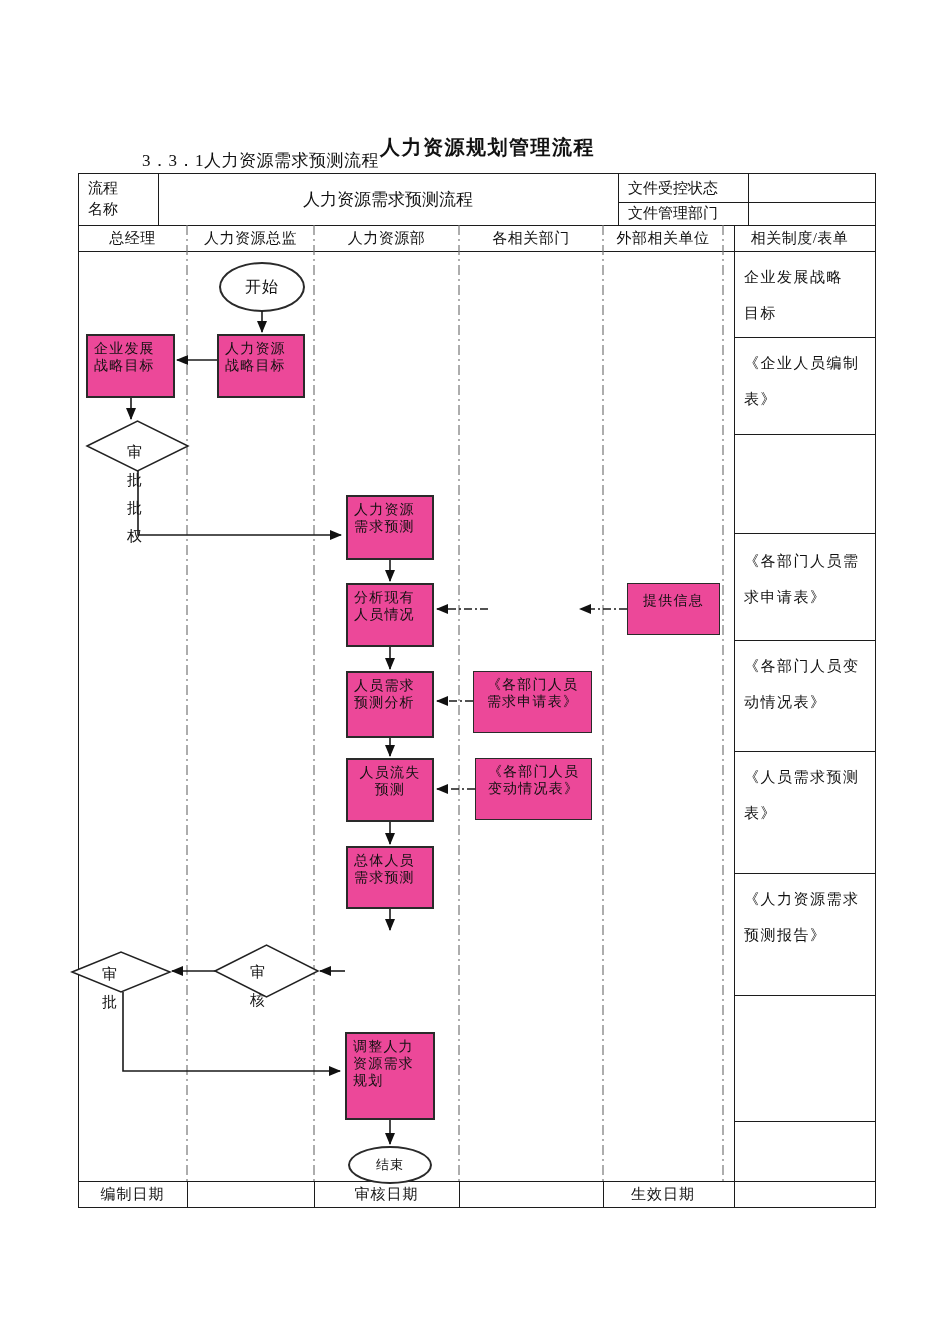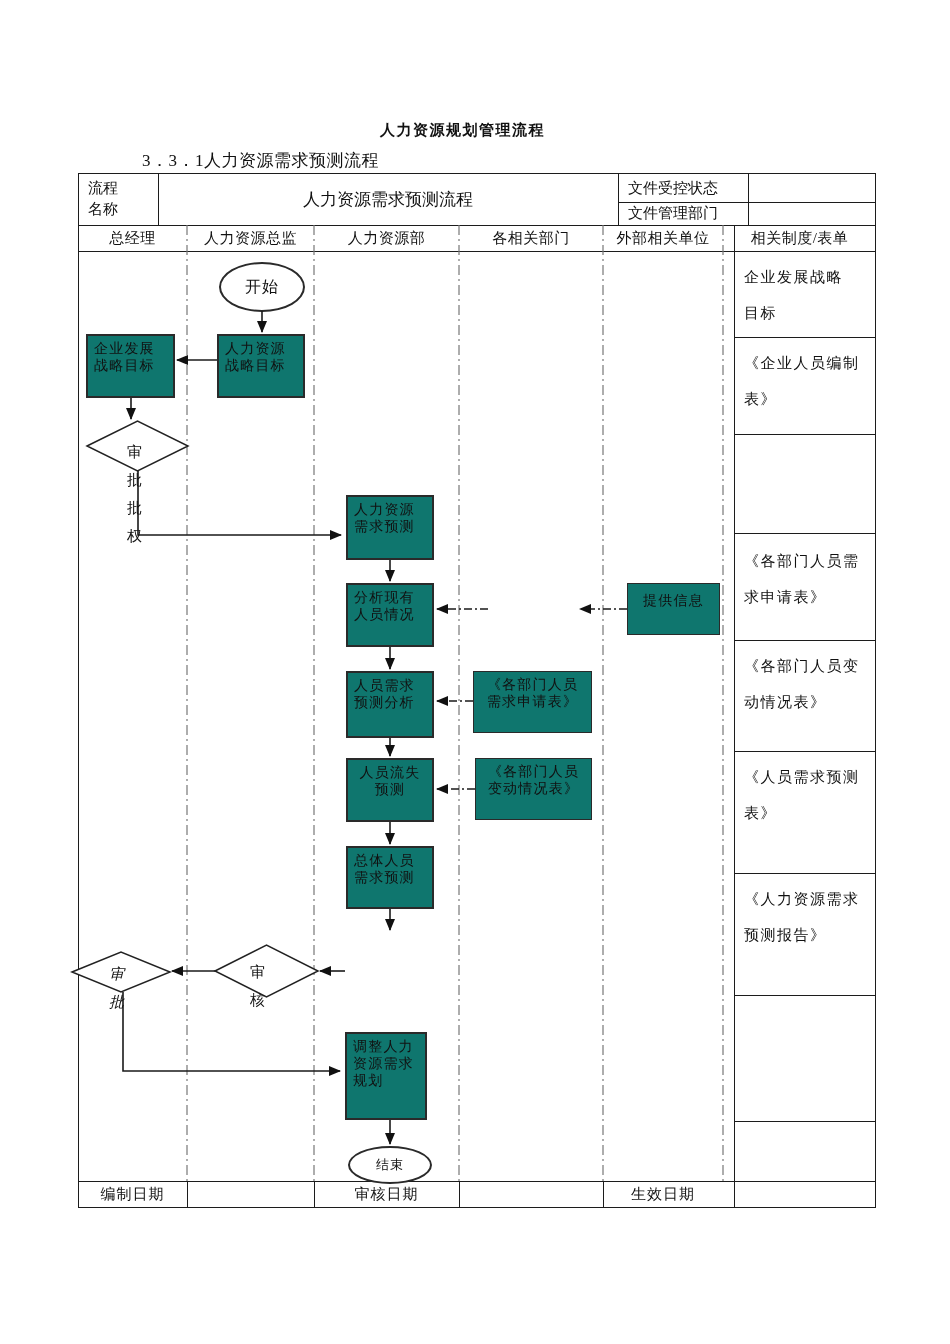--- a/index.html
+++ b/index.html
@@ -1,28 +1,28 @@
 <!DOCTYPE html>
 <html><head>
 <meta charset="utf-8">
 <style>
   html,body{margin:0;padding:0;background:#fff;}
   #page{position:relative;width:950px;height:1344px;background:#fff;overflow:hidden;
         font-family:"Liberation Serif","DejaVu Serif",serif;color:#111;}
   .hline{position:absolute;height:1px;background:#1c1c1c;}
   .vline{position:absolute;width:1px;background:#1c1c1c;}
   .title{position:absolute;font-family:"Liberation Sans","DejaVu Sans",sans-serif;
-         font-weight:bold;font-size:15px;letter-spacing:1.5px;}
+         font-weight:bold;font-size:20px;letter-spacing:1.5px;margin-top:13px;}
   .subtitle{position:absolute;font-size:17px;letter-spacing:0.5px;}
   .cell{position:absolute;font-size:15px;line-height:21px;}
   .lanehead{position:absolute;top:225px;height:26px;line-height:26px;
             text-align:center;font-size:15px;letter-spacing:0.5px;}
   .footcell{position:absolute;top:1181px;height:26px;line-height:26px;
             text-align:center;font-size:15px;letter-spacing:1px;}
-  .flowbox{position:absolute;background:#0f766e;border:2px solid #2a2a2a;
+  .flowbox{position:absolute;background:#ec4899;border:2px solid #2a2a2a;
            font-size:14px;letter-spacing:1.2px;line-height:17px;
            padding:4px 2px 0 6px;white-space:pre-line;z-index:2;box-sizing:border-box;}
   .thin{border-width:1px;}
   .centerbox{text-align:center;padding-left:2px;}
   .ellipse{position:absolute;background:#fff;border:2px solid #2a2a2a;border-radius:50%;
            display:flex;align-items:center;justify-content:center;
            font-size:16px;letter-spacing:1px;z-index:2;box-sizing:border-box;}
   .vtext{position:absolute;width:18px;font-size:15px;line-height:28px;
          letter-spacing:0;word-break:break-all;z-index:4;}
   .formitem{position:absolute;left:744px;width:126px;font-size:15px;
@@ -120,21 +120,21 @@
   <div class="flowbox" style="left:346px;top:671px;width:88px;height:67px;">人员需求
 预测分析</div>
   <div class="flowbox thin centerbox" style="left:473px;top:671px;width:119px;height:62px;">《各部门人员
 需求申请表》</div>
   <div class="flowbox centerbox" style="left:346px;top:758px;width:88px;height:64px;">人员流失
 预测</div>
   <div class="flowbox thin centerbox" style="left:475px;top:758px;width:117px;height:62px;">《各部门人员
 变动情况表》</div>
   <div class="flowbox" style="left:346px;top:846px;width:88px;height:63px;">总体人员
 需求预测</div>
-  <div class="flowbox" style="left:345px;top:1032px;width:82px;height:88px;">调整人力
+  <div class="flowbox" style="left:345px;top:1032px;width:90px;height:88px;">调整人力
 资源需求
 规划</div>
   <div class="ellipse" style="left:348px;top:1146px;width:84px;height:38px;font-size:13px;">结束</div>
 
   <svg id="flow-svg" width="950" height="1344" viewBox="0 0 950 1344">
     <defs>
       <marker id="ah" markerUnits="userSpaceOnUse" markerWidth="12" markerHeight="10" refX="11" refY="5" orient="auto">
         <path d="M0,0 L12,5 L0,10 z" fill="#111"></path>
       </marker>
     </defs>
@@ -164,19 +164,19 @@
     <g fill="none" stroke="#1a1a1a" stroke-width="1.4" stroke-dasharray="8 3 2 3" marker-end="url(#ah)">
       <path d="M627,609 H580"></path>
       <path d="M488,609 H437"></path>
       <path d="M473,701 H437"></path>
       <path d="M475,789 H437"></path>
     </g>
   </svg>
 
   <div class="vtext" style="left:127px;top:438px;">审批批权</div>
   <div class="vtext" style="left:250px;top:958px;">审核</div>
-  <div class="vtext" style="left:109px;top:960px;font-style:italic;">审批</div>
+  <div class="vtext" style="left:102px;top:960px;">审批</div>
 
   <div class="footcell" style="left:78px;width:109px;">编制日期</div>
   <div class="footcell" style="left:314px;width:145px;">审核日期</div>
   <div class="footcell" style="left:603px;width:120px;">生效日期</div>
 
 </div>
 
 </body></html>

